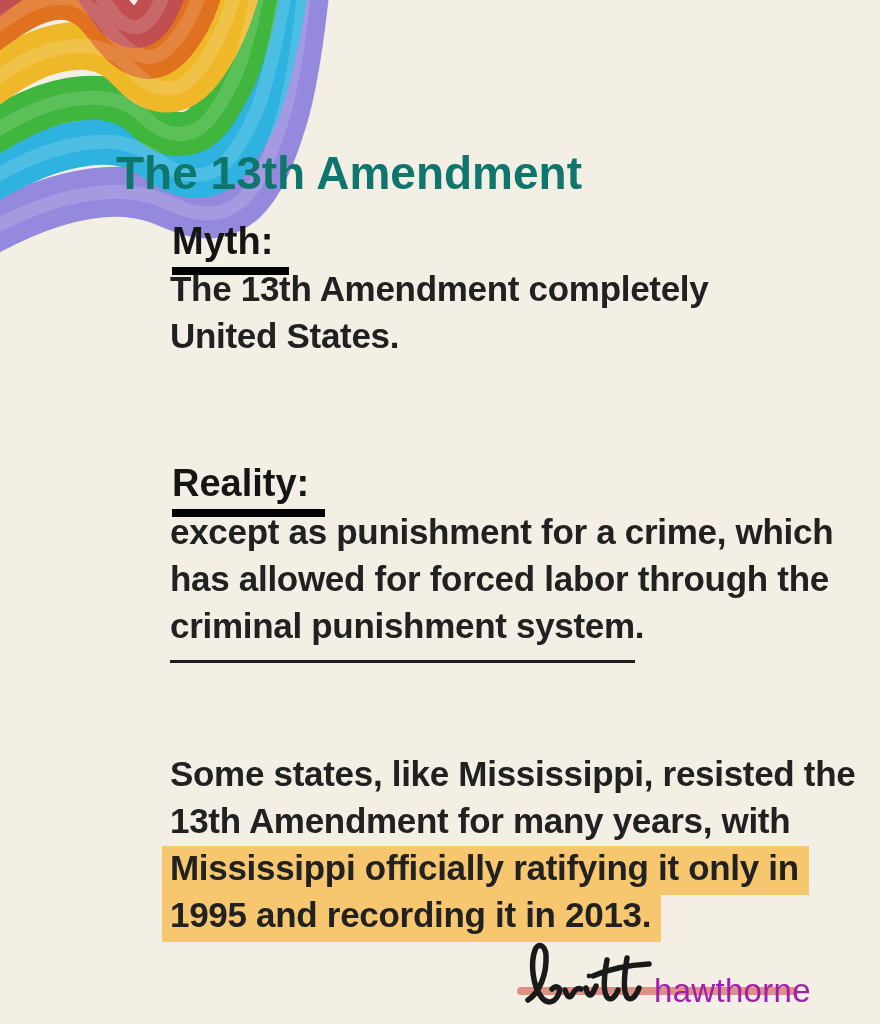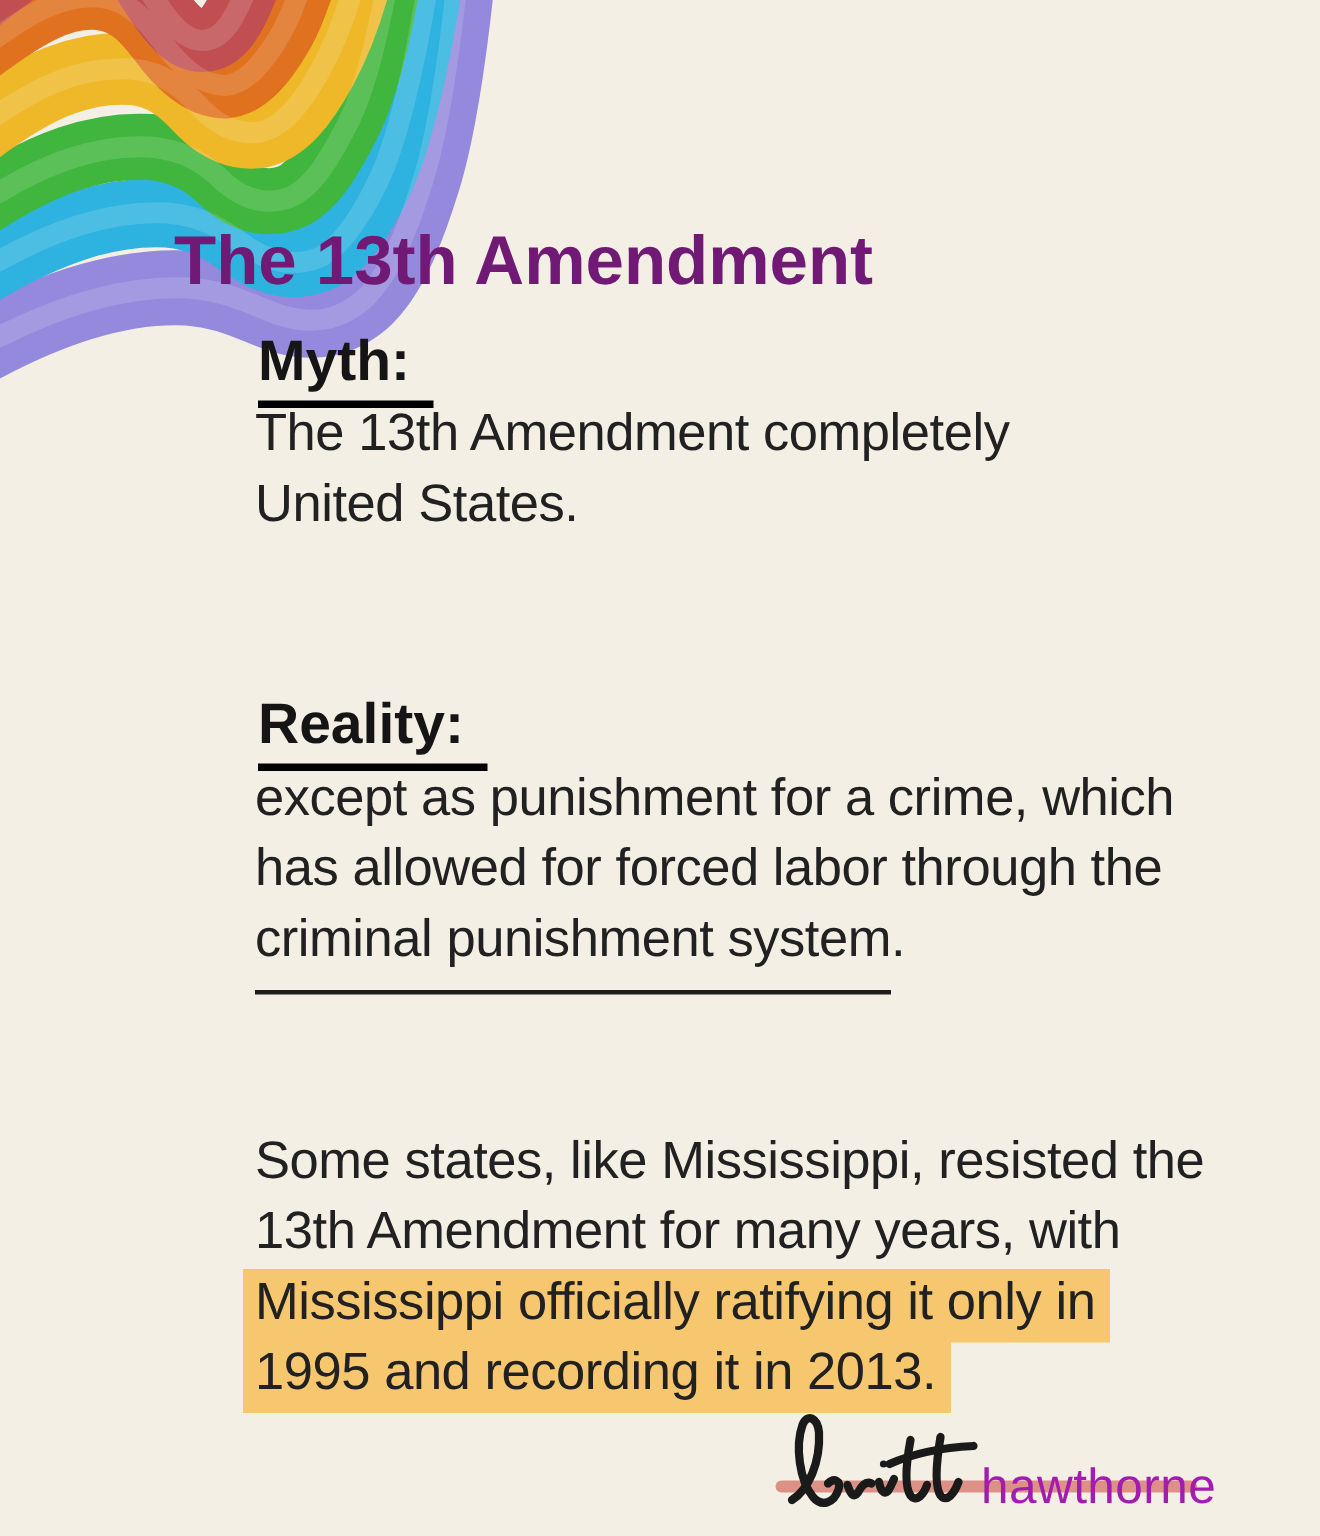--- a/index.html
+++ b/index.html
@@ -7,35 +7,35 @@
     width:880px;height:1024px;position:relative;overflow:hidden;
     background:#f4efe4;
     font-family:"Liberation Sans", sans-serif;
     color:#1d1d1d;
   }
   .rainbow{position:absolute;left:0;top:0;z-index:1;}
   .content{position:absolute;inset:0;z-index:2;}
 
   .title{
     position:absolute;left:116px;top:146px;
-    font-size:46px;font-weight:800;letter-spacing:0px;color:#701a75;
+    font-size:46px;font-weight:800;letter-spacing:0px;color:#0f766e;
     white-space:nowrap;
   }
   .section-label{
     position:absolute;left:172px;
     font-size:38px;font-weight:800;color:#151515;
     white-space:nowrap;
   }
   .section-label .ul{
-    display:inline-block;border-bottom:5px solid #000000;
+    display:inline-block;border-bottom:8px solid #000000;
     padding:0 16px 4px 0;
   }
   .para{
     position:absolute;left:170px;right:60px;
-    font-size:35px;font-weight:400;line-height:47px;letter-spacing:-0.3px;
+    font-size:35px;font-weight:700;line-height:47px;letter-spacing:-0.3px;
     color:#212121;white-space:nowrap;
   }
   .para .line{display:block;height:47px;}
   .ul-inline{
     display:inline-block;border-bottom:3.5px solid #1d1d1d;padding-bottom:14px;
     line-height:normal;vertical-align:baseline;
   }
   .hl{
     display:inline-block;line-height:normal;
     background:#f6c76f;

